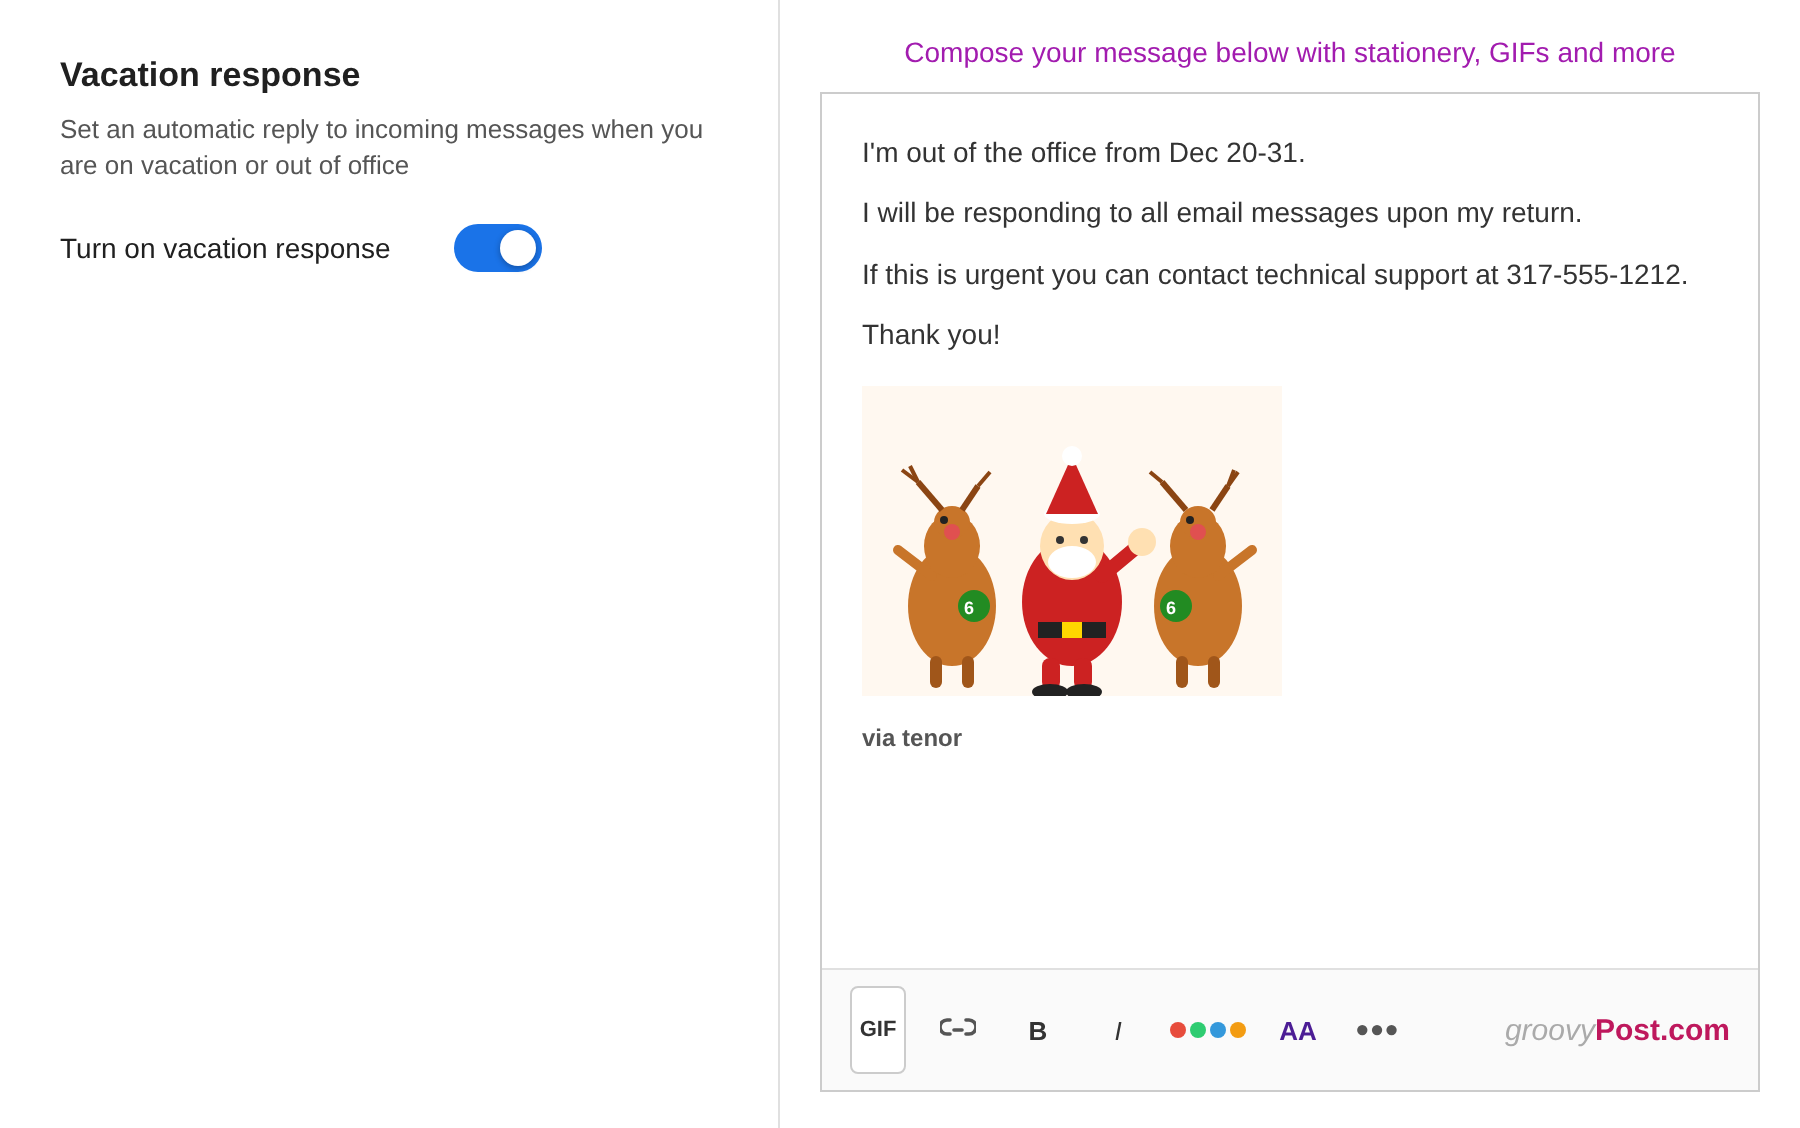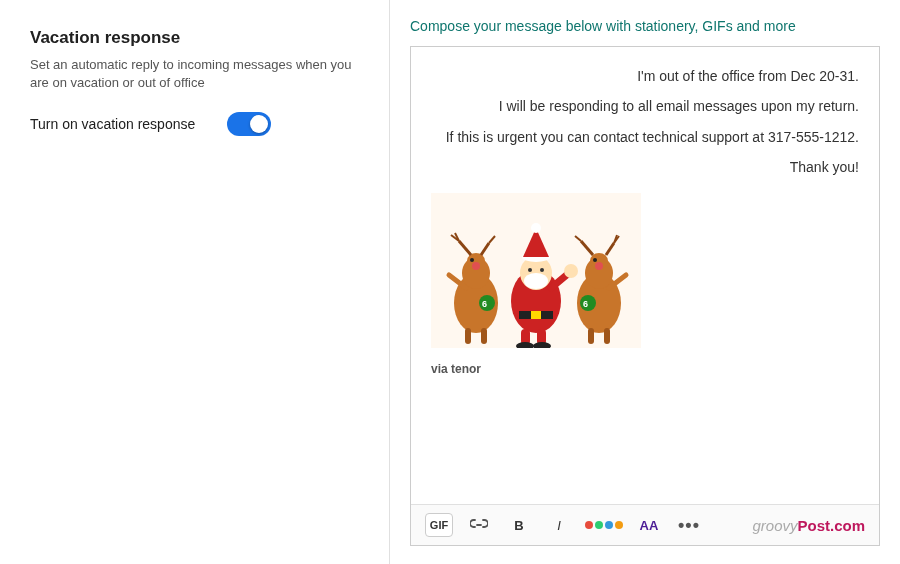--- a/index.html
+++ b/index.html
@@ -65,23 +65,24 @@
 
     
     .right-panel {
       flex: 1;
       padding: 18px 20px;
       display: flex;
       flex-direction: column;
     }
     .right-panel .compose-label {
       font-size: 14px;
-      color: #0f766e;
+      color: #a21caf;
       margin-bottom: 12px;
       font-weight: 400;
+      text-align: center;
     }
 
     
     .editor-box {
       flex: 1;
       border: 1px solid #ccc;
       display: flex;
       flex-direction: column;
       overflow: hidden;
     }
@@ -89,21 +90,20 @@
       flex: 1;
       overflow-y: auto;
       padding: 18px 20px 12px 20px;
       background: #fff;
       font-size: 14px;
       color: #333;
       line-height: 1.6;
     }
     .editor-content p {
       margin-bottom: 8px;
-      text-align: right;
     }
     .signature {
       color: #1a73e8;
       line-height: 1.5;
       margin-top: 4px;
     }
     .signature div {
       color: #1a73e8;
     }
     .gif-area {
@@ -130,21 +130,21 @@
     .editor-toolbar {
       border-top: 1px solid #e0e0e0;
       background: #fafafa;
       padding: 8px 14px;
       display: flex;
       align-items: center;
       gap: 12px;
     }
     .toolbar-btn {
       width: 28px;
-      height: 24px;
+      height: 44px;
       border: 1px solid #ccc;
       border-radius: 4px;
       background: #fff;
       display: flex;
       align-items: center;
       justify-content: center;
       cursor: pointer;
       font-size: 13px;
       color: #333;
       font-weight: 600;

